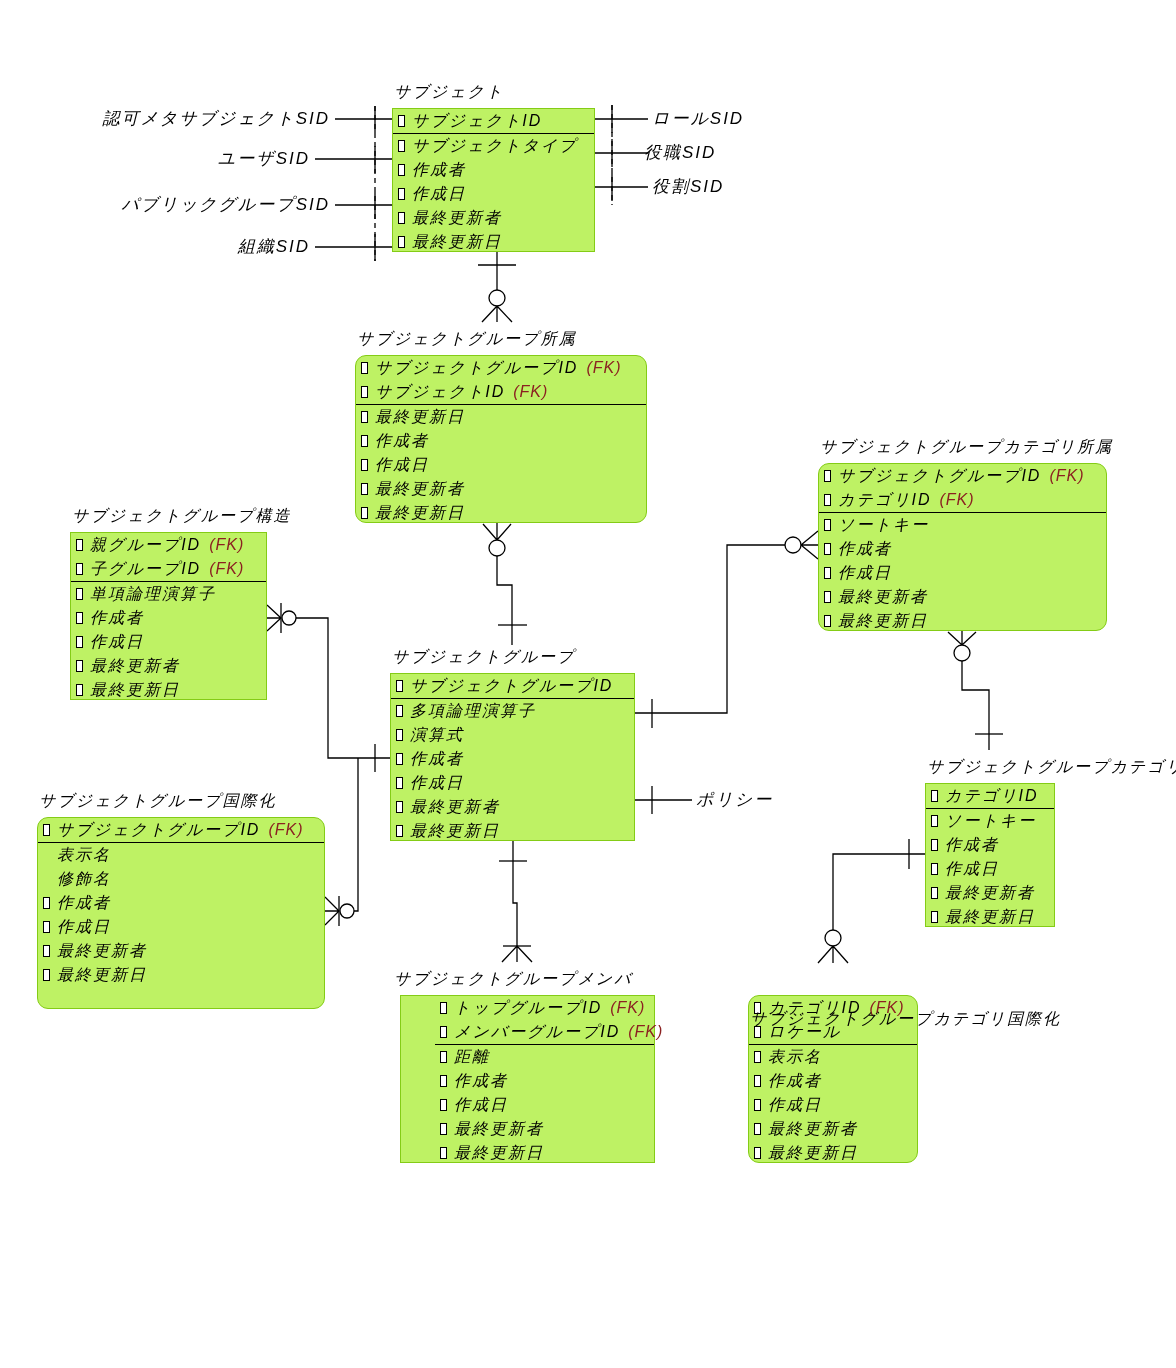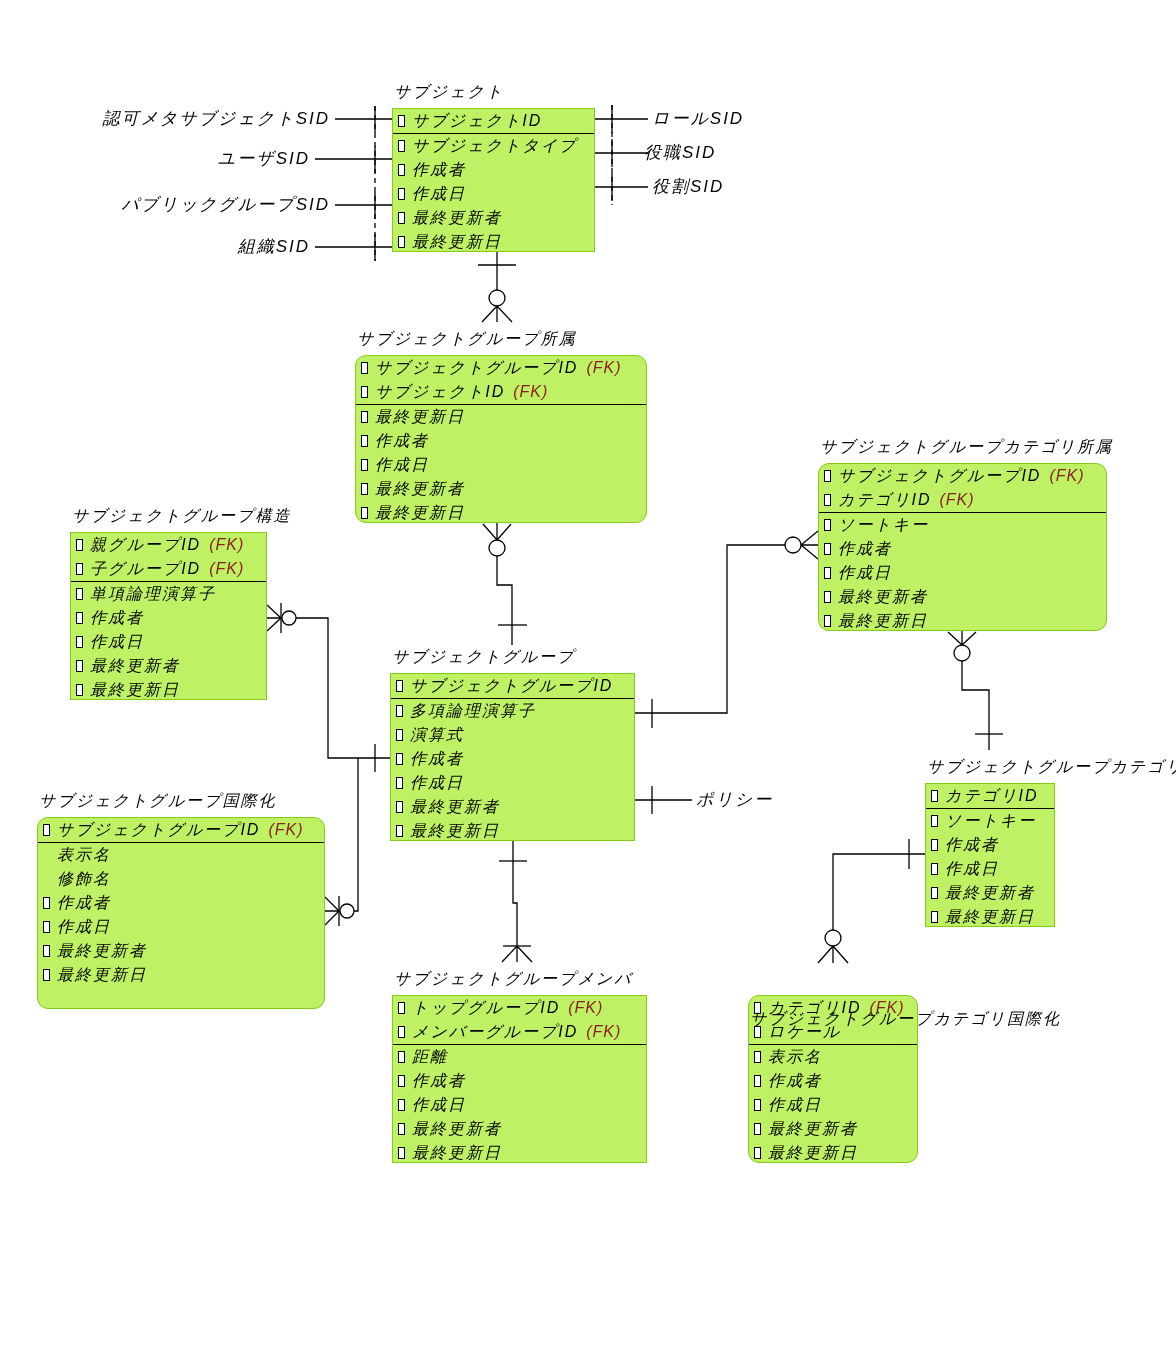--- a/index.html
+++ b/index.html
@@ -341,21 +341,21 @@
             <span class="bullet"></span>
             <span>最終更新者</span>
           </div>
           <div class="attr-row">
             <span class="bullet"></span>
             <span>最終更新日</span>
           </div>
         </div>
       </div>
       <div class="entity-title" style="left: 394px; top: 969px;">サブジェクトグループメンバ</div>
-      <div class="entity-box" style="left: 392px; top: 995px; width: 255px; height: 168px;">
+      <div class="entity-box" style="left: 400px; top: 995px; width: 255px; height: 168px; padding-left: 34px;">
         <div class="pk-section">
           <div class="attr-row">
             <span class="bullet"></span>
             <span>トップグループID</span>
             <span class="fk-marker" style="color: rgb(139, 33, 33);">(FK)</span>
           </div>
           <div class="attr-row">
             <span class="bullet"></span>
             <span>メンバーグループID</span>
             <span class="fk-marker" style="color: rgb(139, 33, 33);">(FK)</span>

